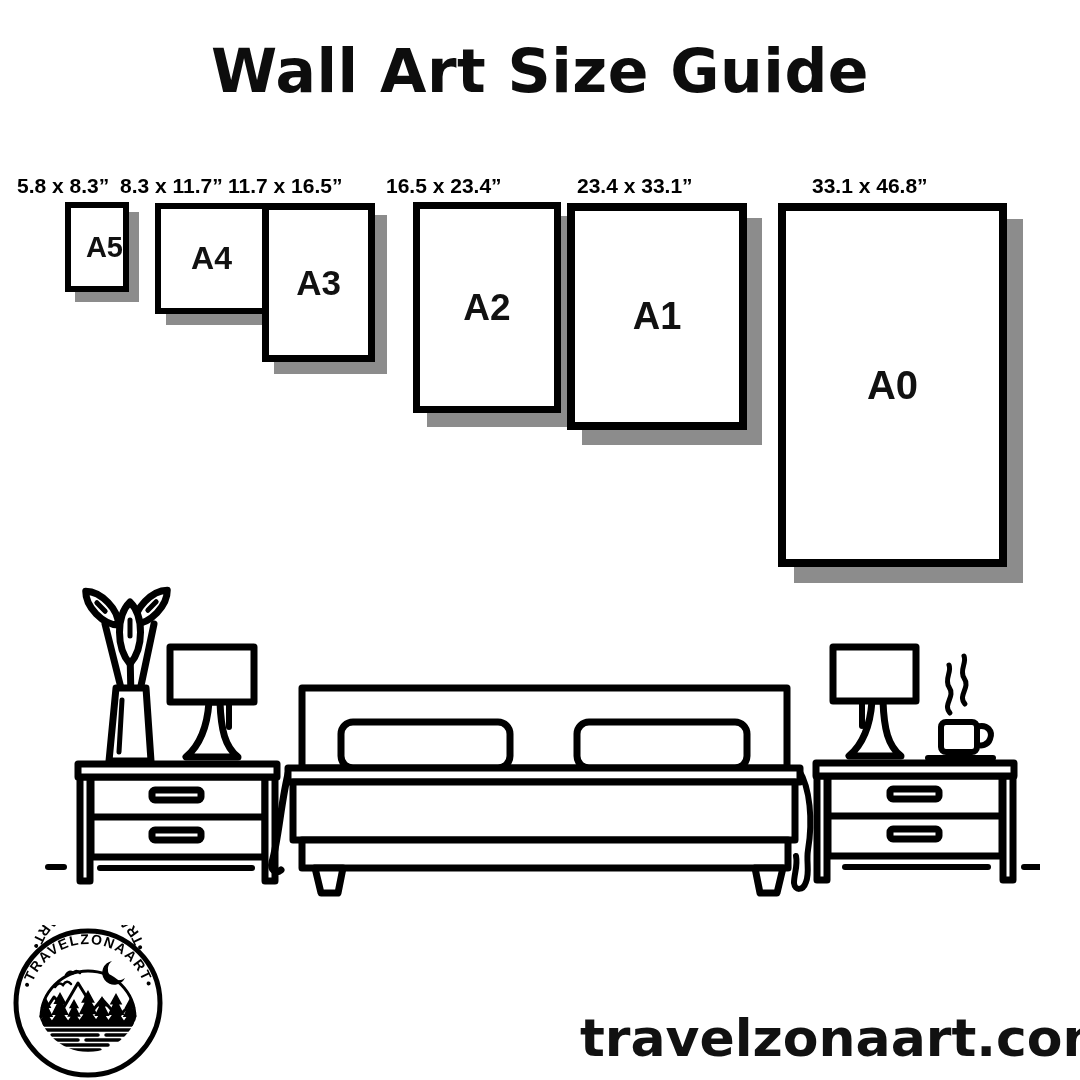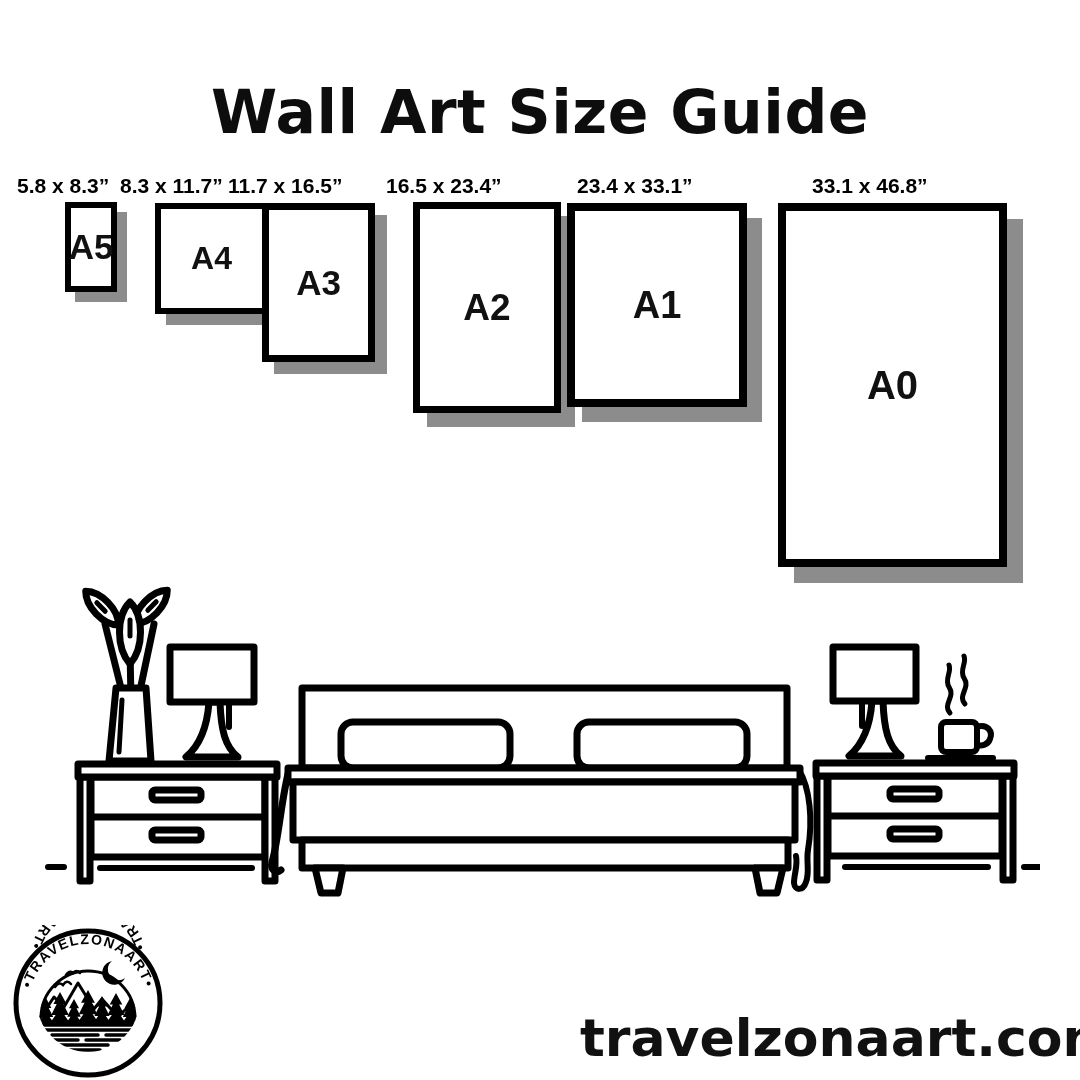--- a/index.html
+++ b/index.html
@@ -1,28 +1,28 @@
 <!DOCTYPE html>
 <html><head>
 <meta charset="utf-8">
 <style>
   html,body{margin:0;padding:0;background:#ffffff;}
   #canvas{position:relative;width:1080px;height:1080px;background:#ffffff;overflow:hidden;
           font-family:"DejaVu Sans",sans-serif;color:#000;}
   .title{position:absolute;left:0;top:36px;width:1080px;text-align:center;
-         font-size:60px;font-weight:700;letter-spacing:0.5px;color:#0d0d0d;margin-top:41px;}
+         font-size:60px;font-weight:700;letter-spacing:0.5px;color:#0d0d0d;}
   
   .size-box{position:absolute;background:#fff;border:6px solid #000;box-sizing:border-box;
             display:flex;align-items:center;justify-content:center;
             font-family:"Liberation Sans",sans-serif;font-weight:700;color:#111;}
-  .box-a5{left:65px;top:202px;width:52px;height:90px;box-shadow:10px 10px 0 #8c8c8c;font-size:35px;}
+  .box-a5{left:65px;top:202px;width:64px;height:90px;box-shadow:10px 10px 0 #8c8c8c;font-size:29px;justify-content:flex-end;}
   .box-a4{left:155px;top:203px;width:113px;height:111px;box-shadow:11px 11px 0 #8c8c8c;font-size:32px;}
   .box-a3{left:262px;top:203px;width:113px;height:159px;border-width:7px;box-shadow:12px 12px 0 #8c8c8c;font-size:35px;}
   .box-a2{left:392px;top:202px;width:148px;height:211px;border-width:7px;box-shadow:14px 14px 0 #8c8c8c;font-size:37px;margin-left:21px;}
-  .box-a1{left:567px;top:203px;width:180px;height:204px;border-width:8px;box-shadow:15px 15px 0 #8c8c8c;font-size:38px;}
+  .box-a1{left:567px;top:203px;width:180px;height:227px;border-width:8px;box-shadow:15px 15px 0 #8c8c8c;font-size:38px;}
   .box-a0{left:778px;top:203px;width:229px;height:364px;border-width:8px;box-shadow:16px 16px 0 #8c8c8c;font-size:40px;}
   .size-label{position:absolute;top:174px;width:160px;text-align:left;
               font-family:"Liberation Sans",sans-serif;font-weight:700;font-size:21px;color:#000;}
   .lab-a5{left:17px;} .lab-a4{left:120px;} .lab-a3{left:228px;}
   .lab-a2{left:386px;} .lab-a1{left:577px;} .lab-a0{left:812px;}
   
   #bedroom{position:absolute;left:40px;top:583px;width:1000px;height:315px;}
   .ln{stroke:#000;stroke-width:7;fill:none;stroke-linecap:round;stroke-linejoin:round;}
   .wf{fill:#fff;}
   

